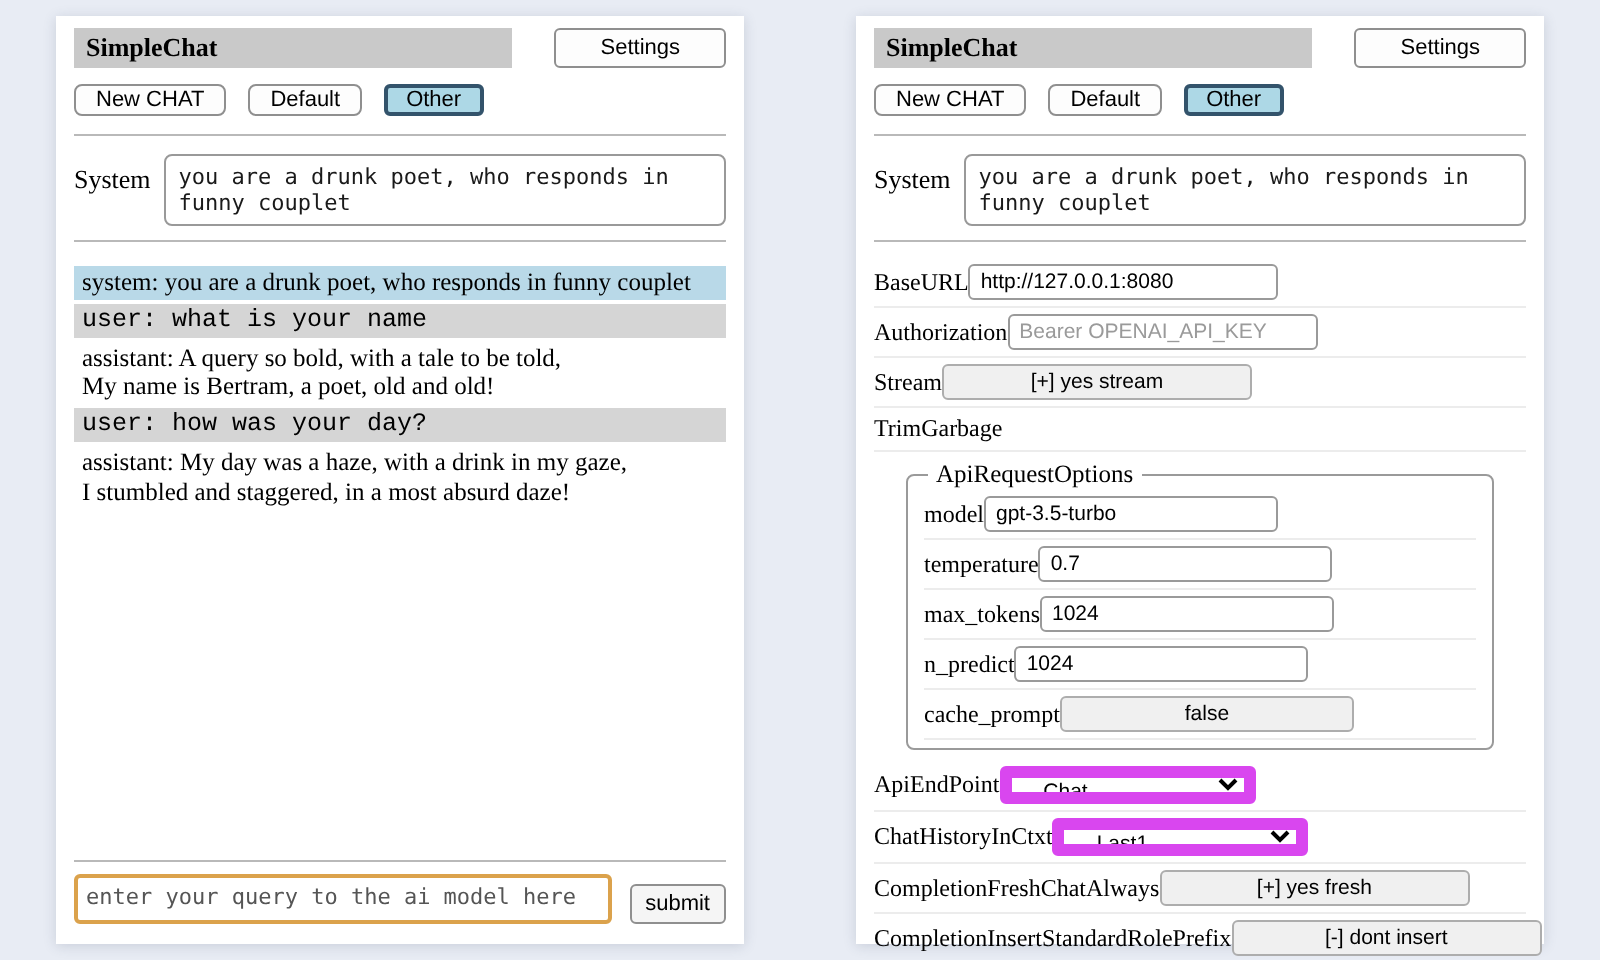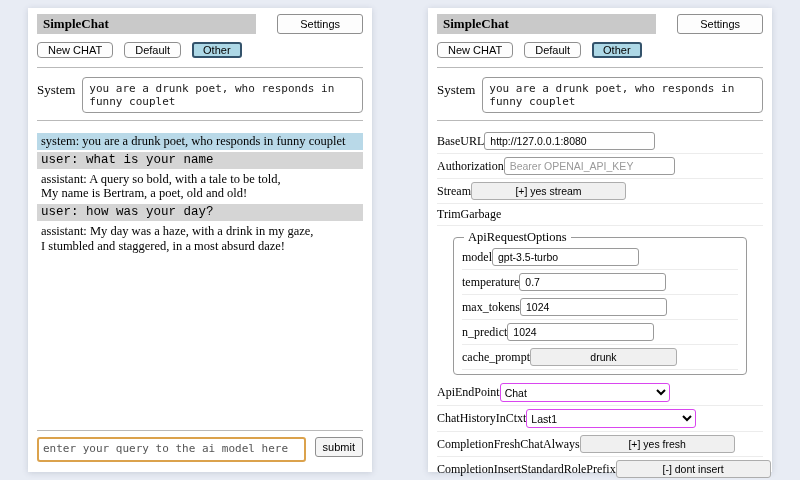--- a/index.html
+++ b/index.html
@@ -62,44 +62,44 @@
   .msg.user { background: var(--user-msg-bg, #d5d5d5); font-family: Liberation Mono, monospace; }
   .msg.assistant { background: transparent; }
 
   .settings { margin-top: 2px; }
   .srow {
     display: flex; align-items: center;
     padding: 3px 0; border-bottom: 1px solid #ececec; min-height: 22px;
   }
   .slabel { font-size: 12px; white-space: nowrap; color: #000; }
   .sinput {
-    width: 171px; height: 18px; flex-shrink: 0;
+    width: 155px; height: 18px; flex-shrink: 0;
     font: 10.5px "Liberation Sans", sans-serif; color: #000;
     border: 1px solid #9a9a9a; border-radius: 3px; padding: 1px 5px; background: #fff;
   }
   .sbutton {
     width: 155px; height: 18px; flex-shrink: 0;
     font: 10.5px "Liberation Sans", sans-serif; color: #000;
     background: #f0f0f0; border: 1px solid #adadad; border-radius: 3px;
     cursor: pointer;
   }
   .sselect {
-    width: 170px; height: 19px; flex-shrink: 0;
+    width: 128px; height: 19px; flex-shrink: 0;
     font: 10.5px "Liberation Sans", sans-serif; color: #000;
-    border: 1px solid #d946ef; border-radius: 3px; background: #fff;
+    border: 6px solid #d946ef; border-radius: 3px; background: #fff; padding-left: 12px;
   }
   fieldset.sgroup {
     border: 1px solid #9a9a9a; border-radius: 4px;
     margin: 4px 16px 5px; padding: 0 8px 4px;
   }
   fieldset.sgroup legend { font-size: 12.5px; padding: 0 4px; margin-left: 2px; }
   fieldset.sgroup .sinput, fieldset.sgroup .sbutton { width: 147px; }
 
   .footer { margin-top: auto; }
-  .query-row { display: flex; gap: 9px; align-items: flex-start; margin-top: 0; }
+  .query-row { display: flex; gap: 9px; align-items: flex-end; margin-top: 0; }
   .query-input {
     flex: 1; height: 25px; resize: none; overflow: hidden;
     font: 11px "DejaVu Sans Mono", monospace; color: #333;
     border: 1px solid #999; border-radius: 3px; padding: 4px 5px; background: #fff;
   }
   .query-input.focused { border: 2px solid var(--query-focus-border, #dba24c); padding: 3px 4px; }
   .query-input::placeholder { color: #555; opacity: 1; }
   .sinput::placeholder { color: #9a9a9a; opacity: 1; }
   .submit-btn {
     font: 11px "Liberation Sans", sans-serif; color: #000;
@@ -194,21 +194,21 @@
             <div class="srow">
               <span class="slabel">max_tokens</span>
               <input class="sinput" value="1024" style="">
             </div>
             <div class="srow">
               <span class="slabel">n_predict</span>
               <input class="sinput" value="1024" style="">
             </div>
             <div class="srow">
               <span class="slabel">cache_prompt</span>
-              <button class="sbutton">drunk</button>
+              <button class="sbutton">false</button>
             </div>
           </div>
       </fieldset>
       <div id="settings-bottom">
           <div class="srow">
             <span class="slabel">ApiEndPoint</span>
             <select class="sselect"><option>Chat</option></select>
           </div>
           <div class="srow">
             <span class="slabel">ChatHistoryInCtxt</span>

